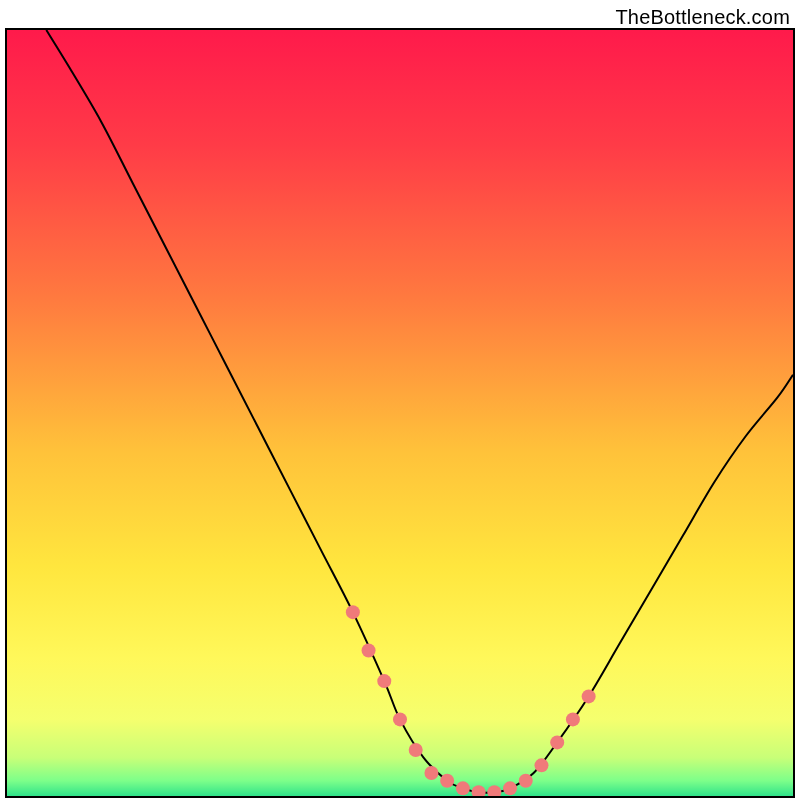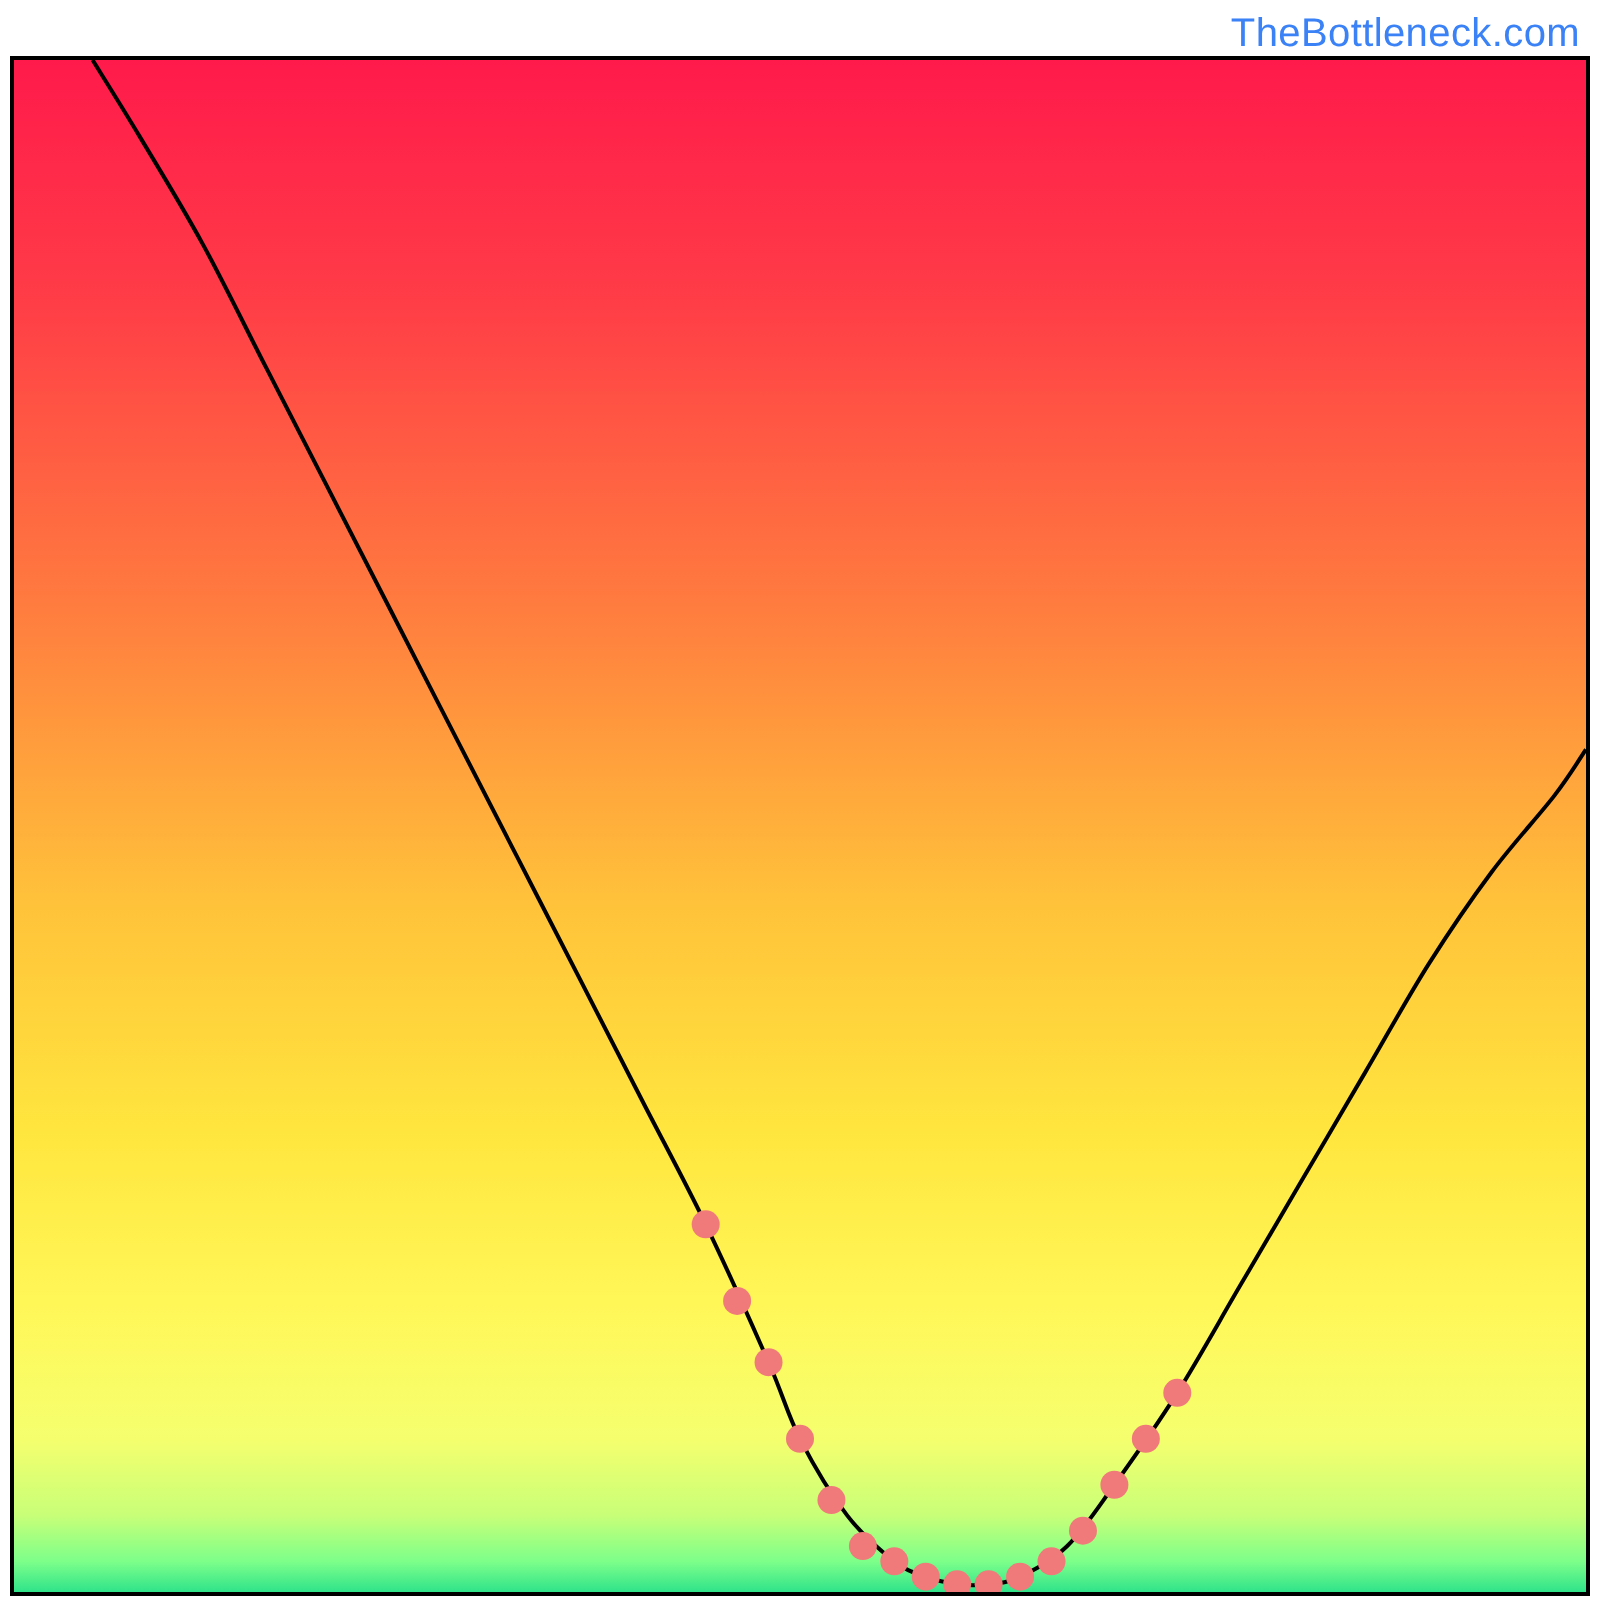--- a/index.html
+++ b/index.html
@@ -42,21 +42,21 @@
     top: 0;
     width: 100%;
     height: 100%;
   }
   .attribution {
     position: absolute;
     top: 6px;
     right: 10px;
     font-size: 20px;
     font-weight: 400;
-    color: #3b82f6;
+    color: #000000;
     letter-spacing: 0.2px;
   }
 </style>
 </head>
 <body>
 
 <div class="attribution">TheBottleneck.com</div>
 
 <div class="frame">
   <div class="plot-area">

